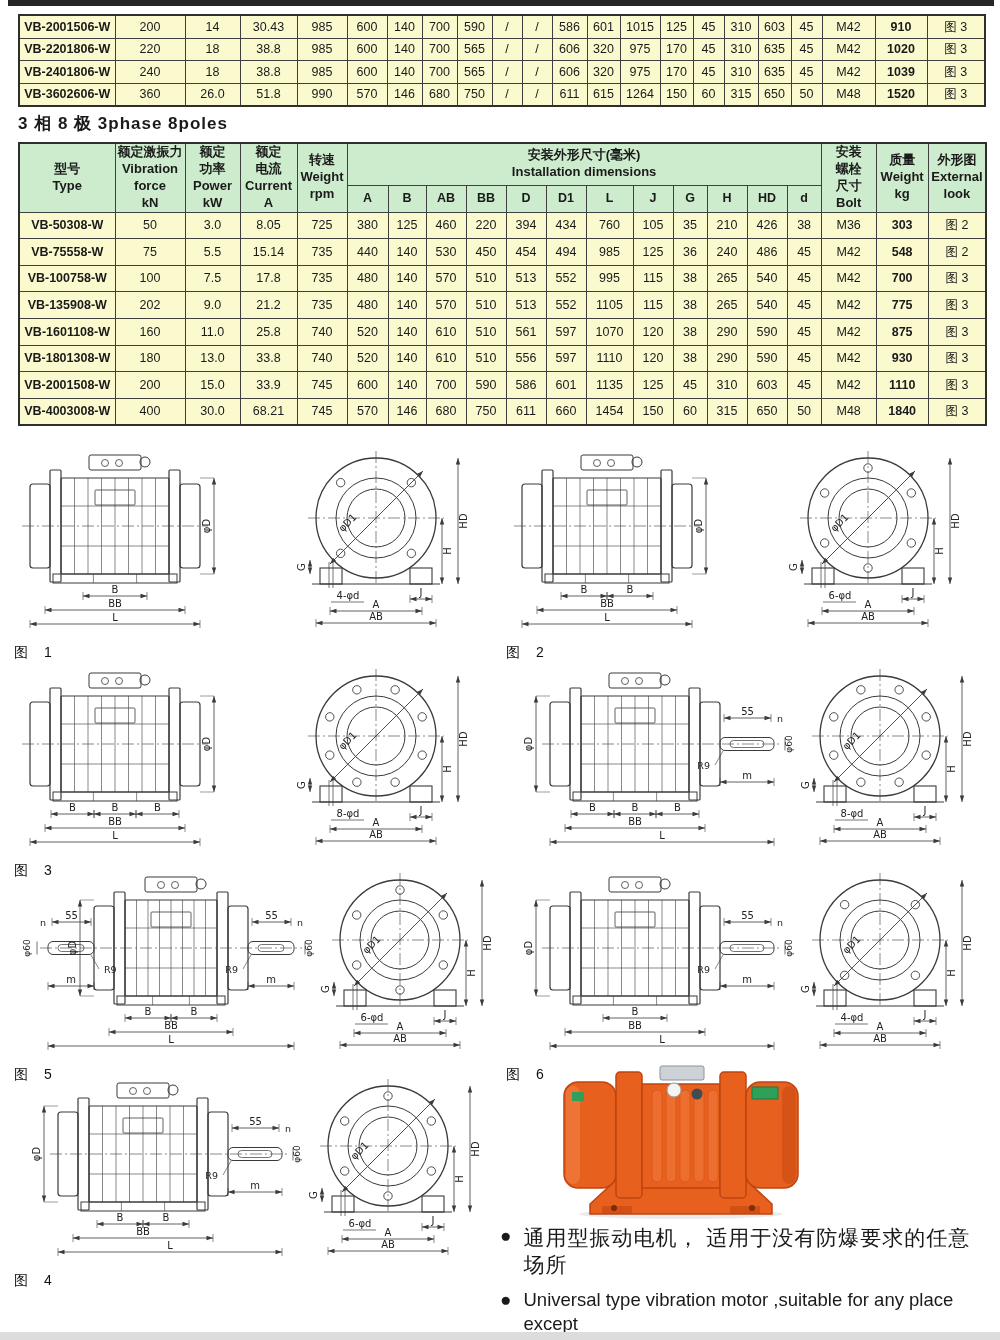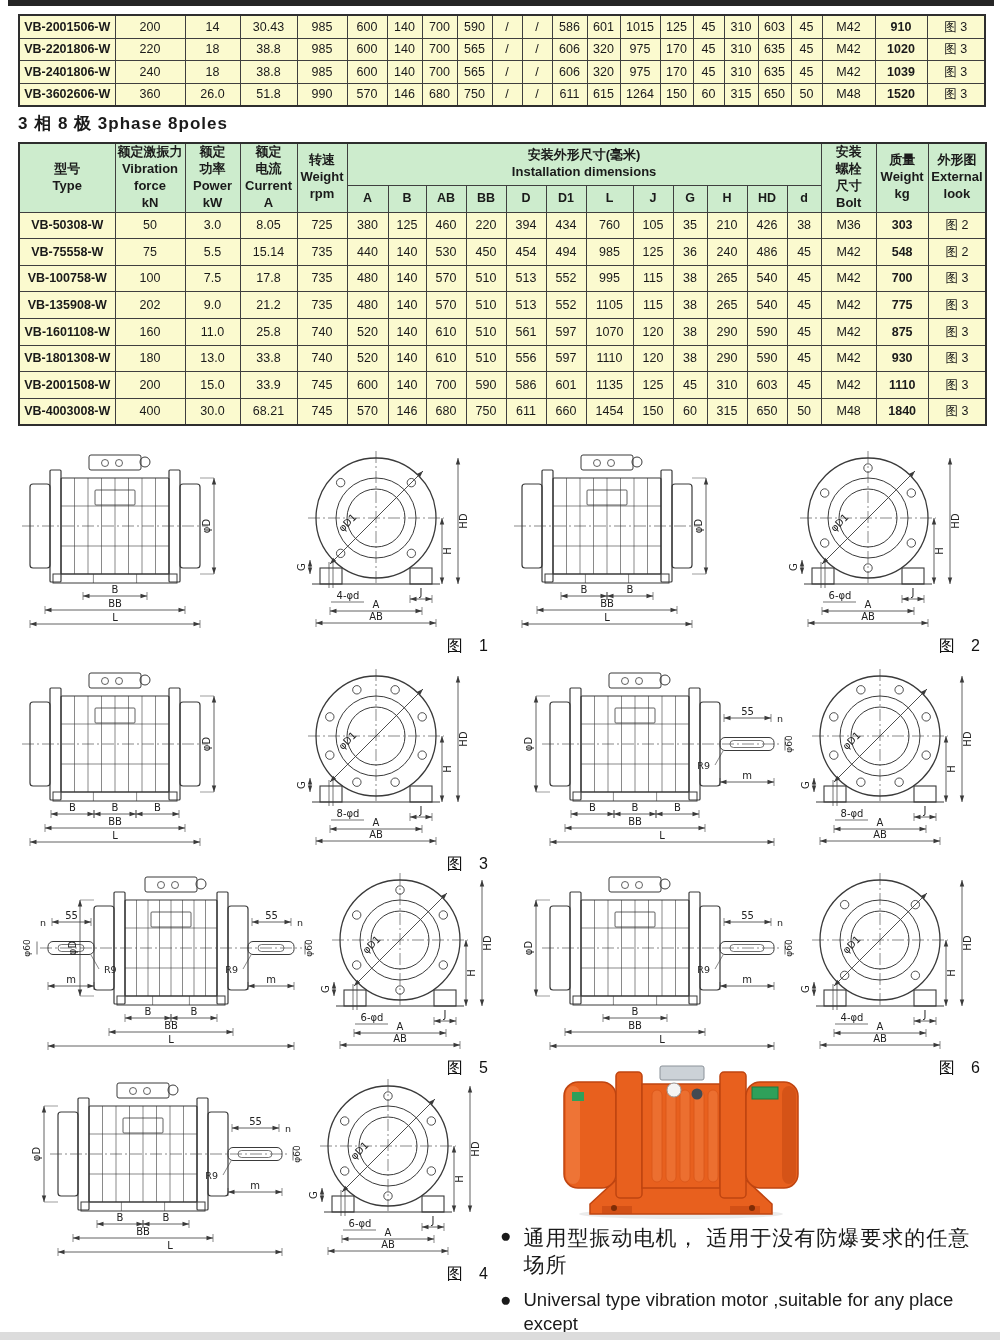--- a/index.html
+++ b/index.html
@@ -15,21 +15,21 @@
   table.spec{border:2px solid #2e2e2e;}
   #top-table{left:18px;top:14px;width:966px;}
   #top-table td{height:21.5px;}
   #main-table{left:18px;top:142px;width:967px;}
   #main-table td{height:25.6px;}
   td.bold{font-weight:bold;}
   .heading{position:absolute;left:18px;top:112px;font-size:17px;font-weight:bold;letter-spacing:1px;}
 
   .figure{position:absolute;width:480px;}
   .figure svg{display:block;}
-  .fig-caption{text-align:right;font-size:16px;margin-top:2px;letter-spacing:6px;color:#111;}
+  .fig-caption{text-align:left;font-size:14px;margin-top:10px;letter-spacing:6px;color:#111;}
 
   .photo{position:absolute;left:556px;top:1054px;}
 
   .notes{position:absolute;left:500px;top:1224px;width:492px;}
   .note-line{display:flex;align-items:flex-start;gap:12px;margin-bottom:9px;}
   .note-bullet{font-size:19px;line-height:1.3;}
   .note-cn{font-size:21px;line-height:1.3;letter-spacing:1px;}
   .note-en{font-size:18.5px;line-height:1.3;}
 </style>
 </head>

